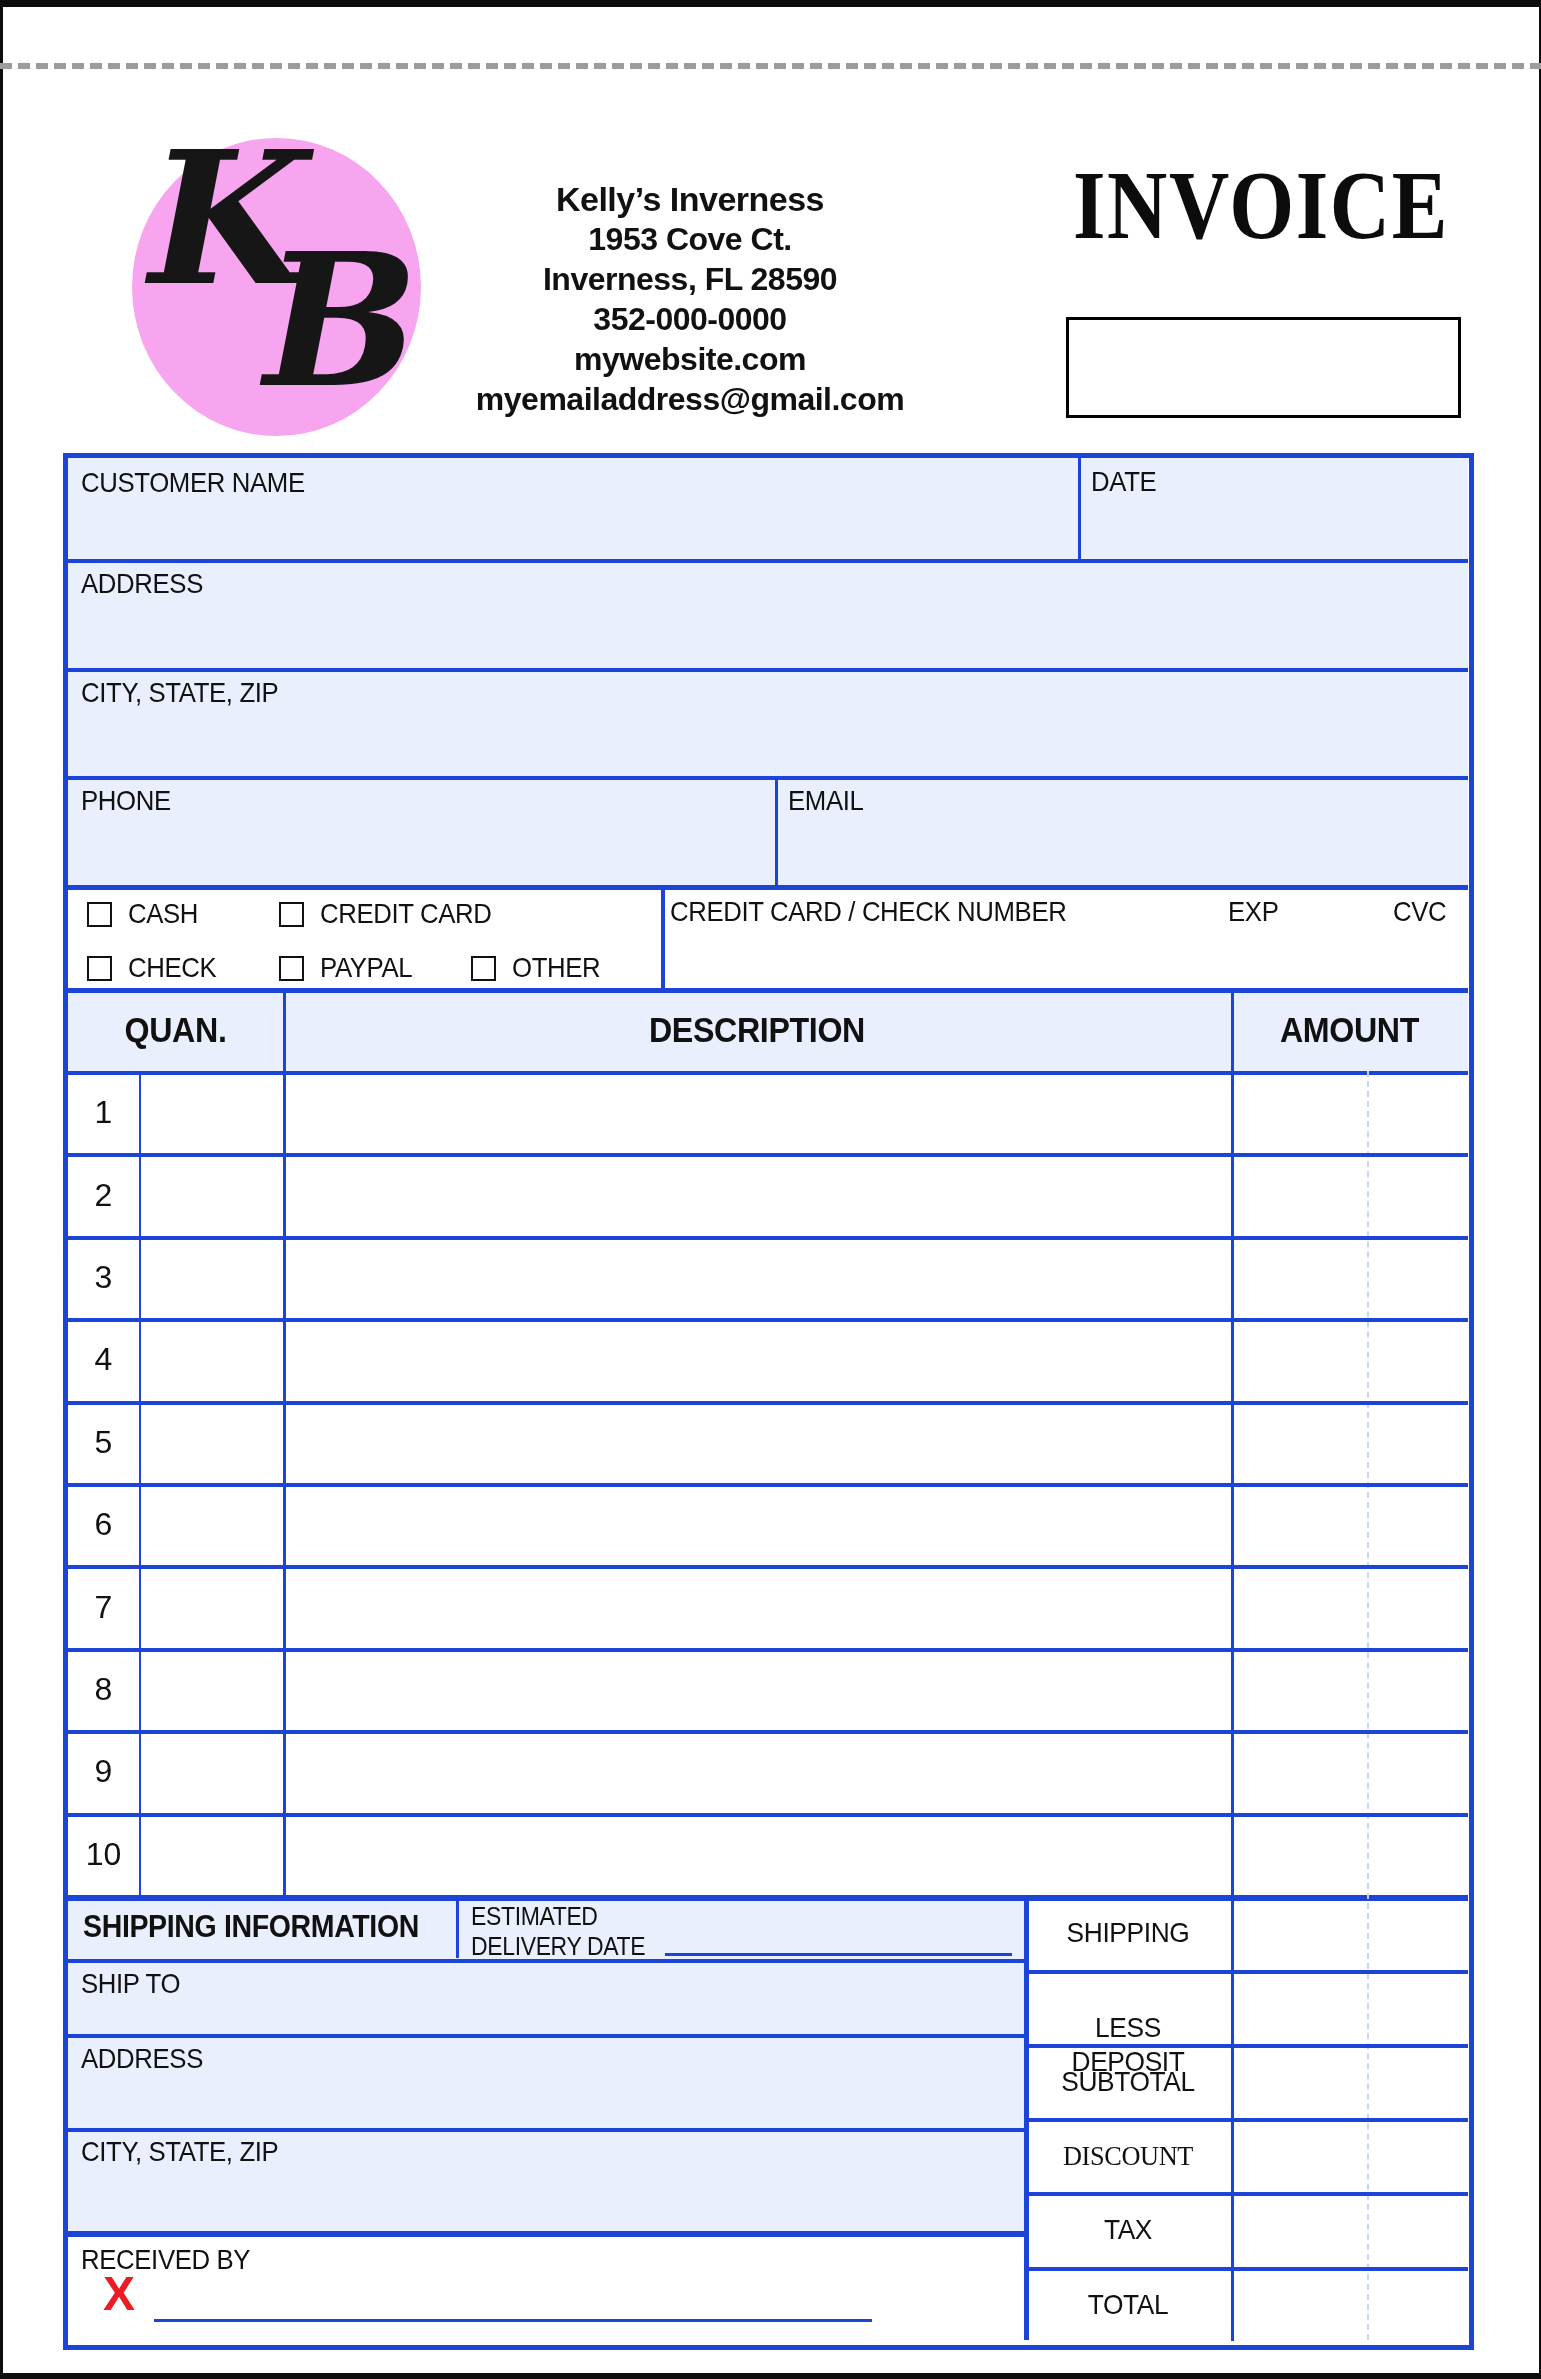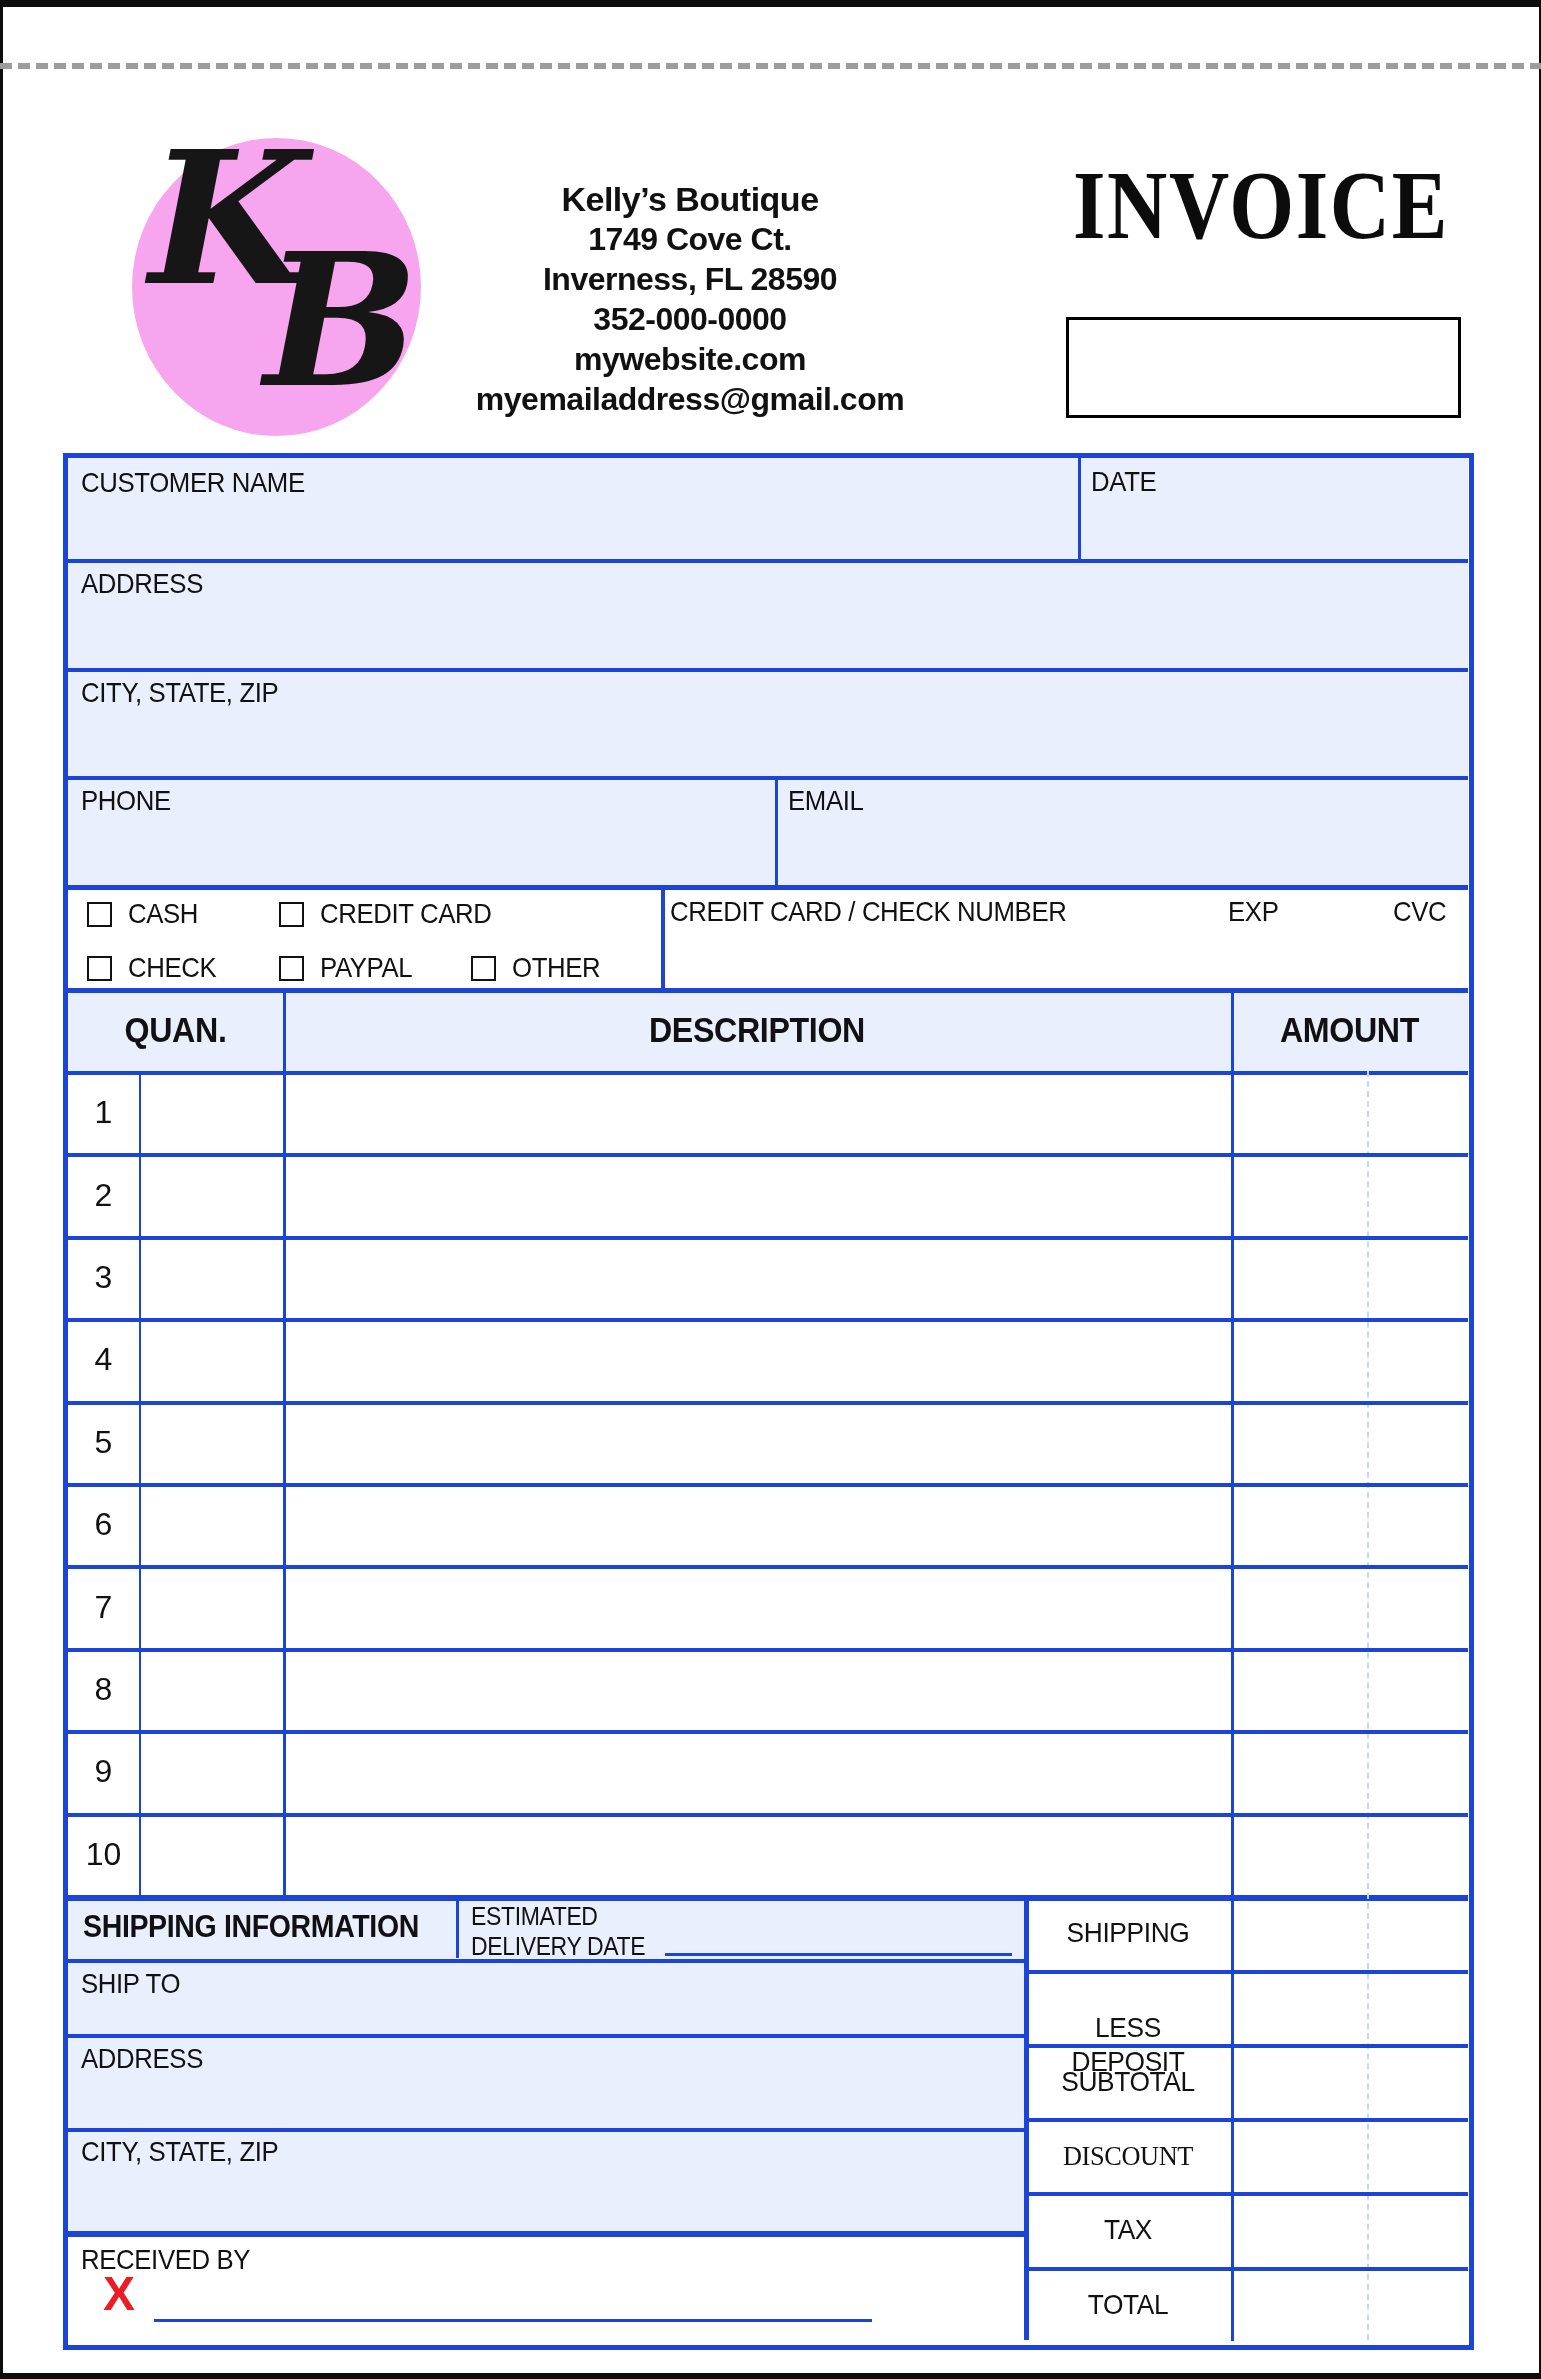--- a/index.html
+++ b/index.html
@@ -47,22 +47,22 @@
 
 <div class="page">
   <div class="page-frame"></div>
   <div class="perforation" style="border-top-color: rgb(156, 156, 156);"></div>
 
   <div class="logo" id="logo" style="background: rgb(248, 165, 239);">
     <span class="k">K</span>
     <span class="b">B</span>
   </div>
   <div class="biz">
-    <div class="name">Kelly’s Boutique</div>
-    <div>1749 Cove Ct.</div>
+    <div class="name">Kelly’s Inverness</div>
+    <div>1953 Cove Ct.</div>
     <div>Inverness, FL 28590</div>
     <div>352-000-0000</div>
     <div>mywebsite.com</div>
     <div>myemailaddress@gmail.com</div>
   </div>
   <div class="inv-title">INVOICE</div>
   <div class="inv-num-box"></div>
 
   <div class="form" id="form" style="border: 5.6px solid rgb(28, 69, 216);">
       <div class="bg" id="bgCustomer" style="left: 0px; top: 0px; width: 1400px; height: 427px; background: rgb(233, 239, 252);"></div>

